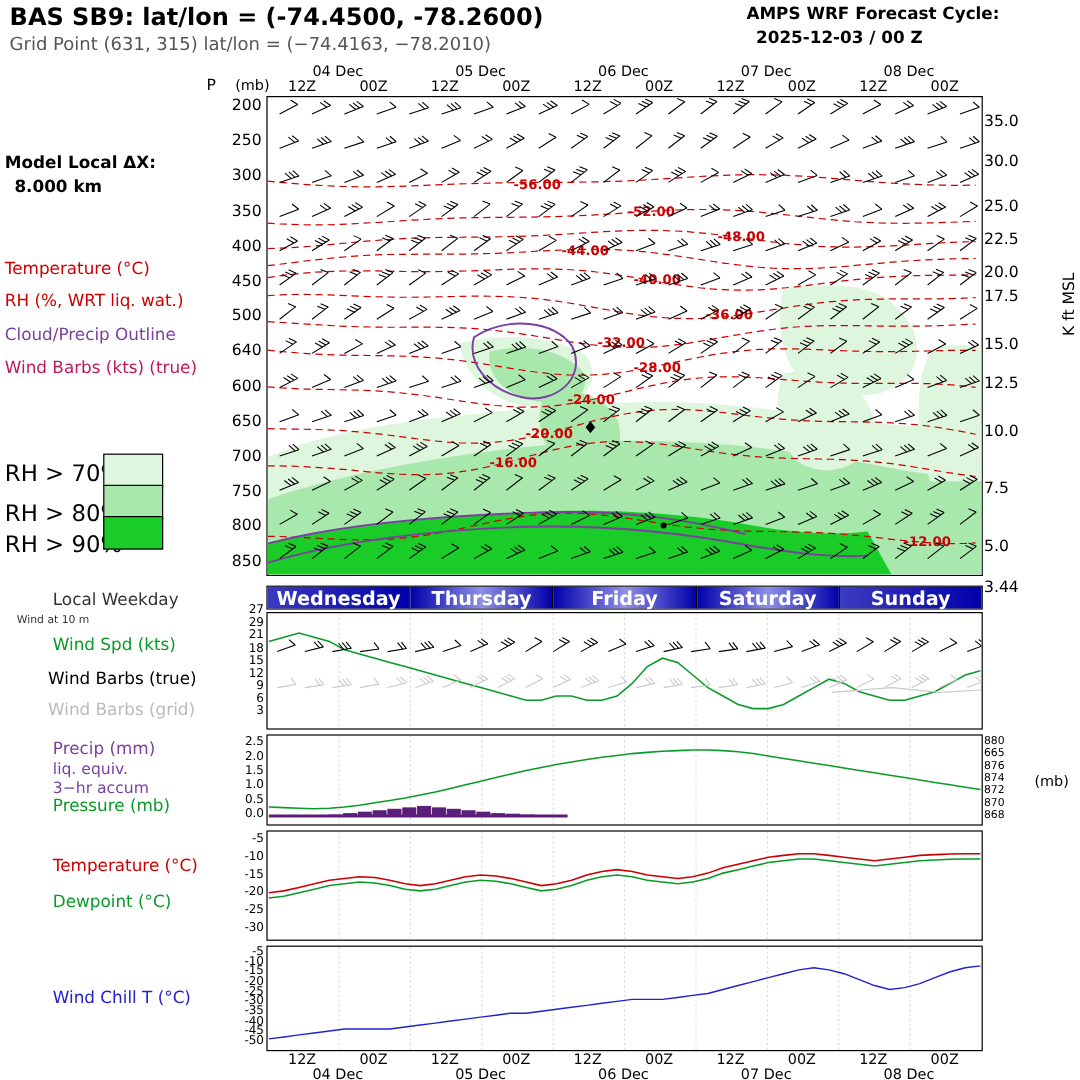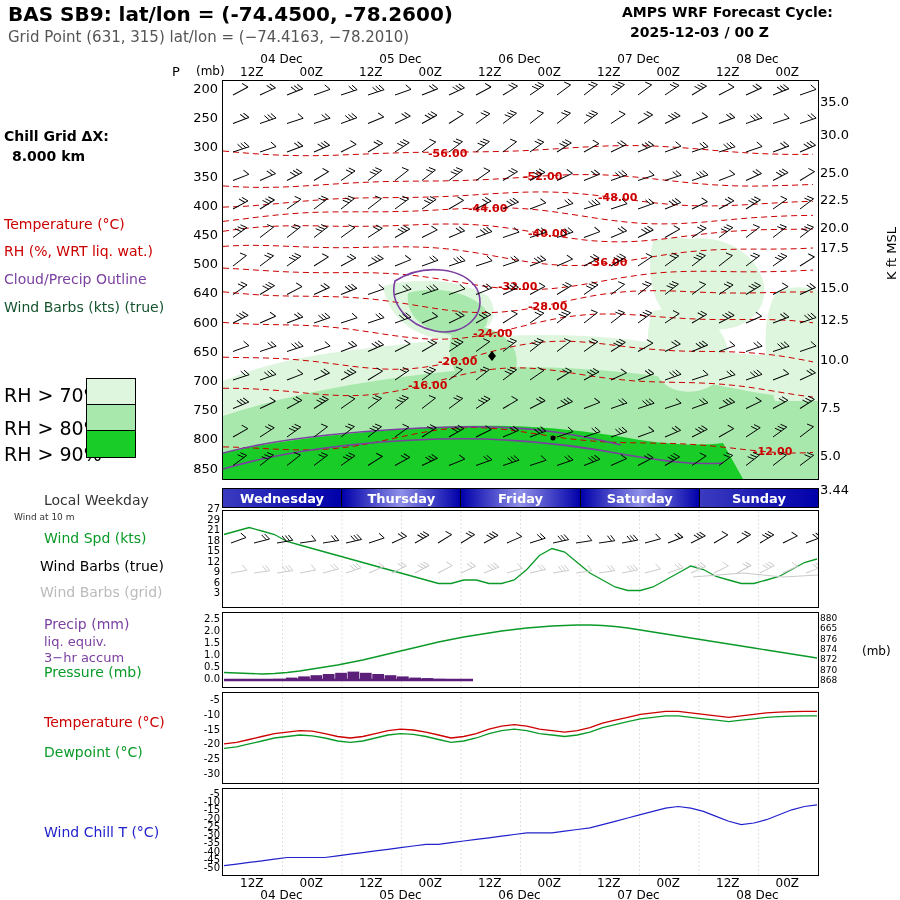--- a/index.html
+++ b/index.html
@@ -18,21 +18,21 @@
   #amps-line1{left:622px;top:4px;font-size:14px;font-weight:bold;}
   #amps-line2{left:630px;top:24px;font-size:14px;font-weight:bold;}
 
   
   #model-dx{left:4px;top:128px;font-size:14px;font-weight:bold;}
   #model-dx2{left:12px;top:148px;font-size:14px;font-weight:bold;}
   .legtxt{font-size:14px;}
   #leg-temp{left:4px;top:216px;color:#cc0000;}
   #leg-rh{left:4px;top:243px;color:#cc0000;}
   #leg-cloud{left:4px;top:271px;color:#7a3fa0;}
-  #leg-barb{left:4px;top:299px;color:#14532d;}
+  #leg-barb{left:4px;top:299px;color:#be185d;}
 
   .rhrow{font-size:19px;}
   #rh70{left:4px;top:384px;}
   #rh80{left:4px;top:417px;}
   #rh90{left:4px;top:443px;}
   .swatch{position:absolute;width:48px;height:26px;border:1px solid #000;}
   #sw70{left:86px;top:378px;background:#ddf6dd;}
   #sw80{left:86px;top:404px;background:#a9e8ad;}
   #sw90{left:86px;top:430px;background:#19cc27;}
 
@@ -59,21 +59,21 @@
   .ylr{position:absolute;left:0;font-size:13px;}
   #kft-label{left:884px;top:280px;font-size:13px;transform:rotate(-90deg);transform-origin:left top;white-space:nowrap;}
 
   #xtop-dates{left:222px;top:52px;width:595px;height:14px;}
   #xtop-hours{left:222px;top:65px;width:595px;height:14px;}
   .xt{position:absolute;font-size:12px;transform:translateX(-50%);white-space:nowrap;}
 
   
   #daybar{left:222px;top:488px;width:595px;height:18px;border:1px solid #000;display:flex;}
   .daycell{flex:1 1 0;position:relative;display:flex;align-items:center;justify-content:center;
-     font-size:13px;font-weight:bold;color:#fff;border-right:1px solid #000;
+     font-size:16px;font-weight:bold;color:#fff;border-right:1px solid #000;
      background:linear-gradient(to right,#0000aa,#8f8fe8,#0000aa);}
   .daycell:last-child{border-right:none;}
   .daycell.half{background:linear-gradient(to right,#3b3bc0,#0000aa);}
 
   
   .subpanel{position:absolute;left:222px;width:595px;border:1px solid #000;background:#fff;overflow:hidden;}
   #panel-wind{top:510px;height:96px;}
   #panel-precip{top:612px;height:74px;}
   #panel-temp{top:692px;height:90px;}
   #panel-chill{top:788px;height:86px;}
@@ -95,21 +95,21 @@
   .clabel{font-size:11px;font-weight:bold;fill:#cc0000;}
 </style>
 </head>
 <body>
 
 <div class="abs" id="title-main">BAS SB9:  lat/lon = (-74.4500, -78.2600)</div>
 <div class="abs" id="title-grid">Grid Point (631, 315) lat/lon = (−74.4163, −78.2010)</div>
 <div class="abs" id="amps-line1">AMPS WRF Forecast Cycle:</div>
 <div class="abs" id="amps-line2">2025-12-03 / 00  Z</div>
 
-<div class="abs" id="model-dx">Chill Grid ΔX:</div>
+<div class="abs" id="model-dx">Model Local ΔX:</div>
 <div class="abs" id="model-dx2">8.000 km</div>
 
 <div class="abs legtxt" id="leg-temp">Temperature (°C)</div>
 <div class="abs legtxt" id="leg-rh">RH (%, WRT liq. wat.)</div>
 <div class="abs legtxt" id="leg-cloud">Cloud/Precip Outline</div>
 <div class="abs legtxt" id="leg-barb">Wind Barbs (kts) (true)</div>
 
 <div class="abs rhrow" id="rh70">RH &gt; 70%</div>
 <div class="abs rhrow" id="rh80">RH &gt; 80%</div>
 <div class="abs rhrow" id="rh90">RH &gt; 90%</div>

